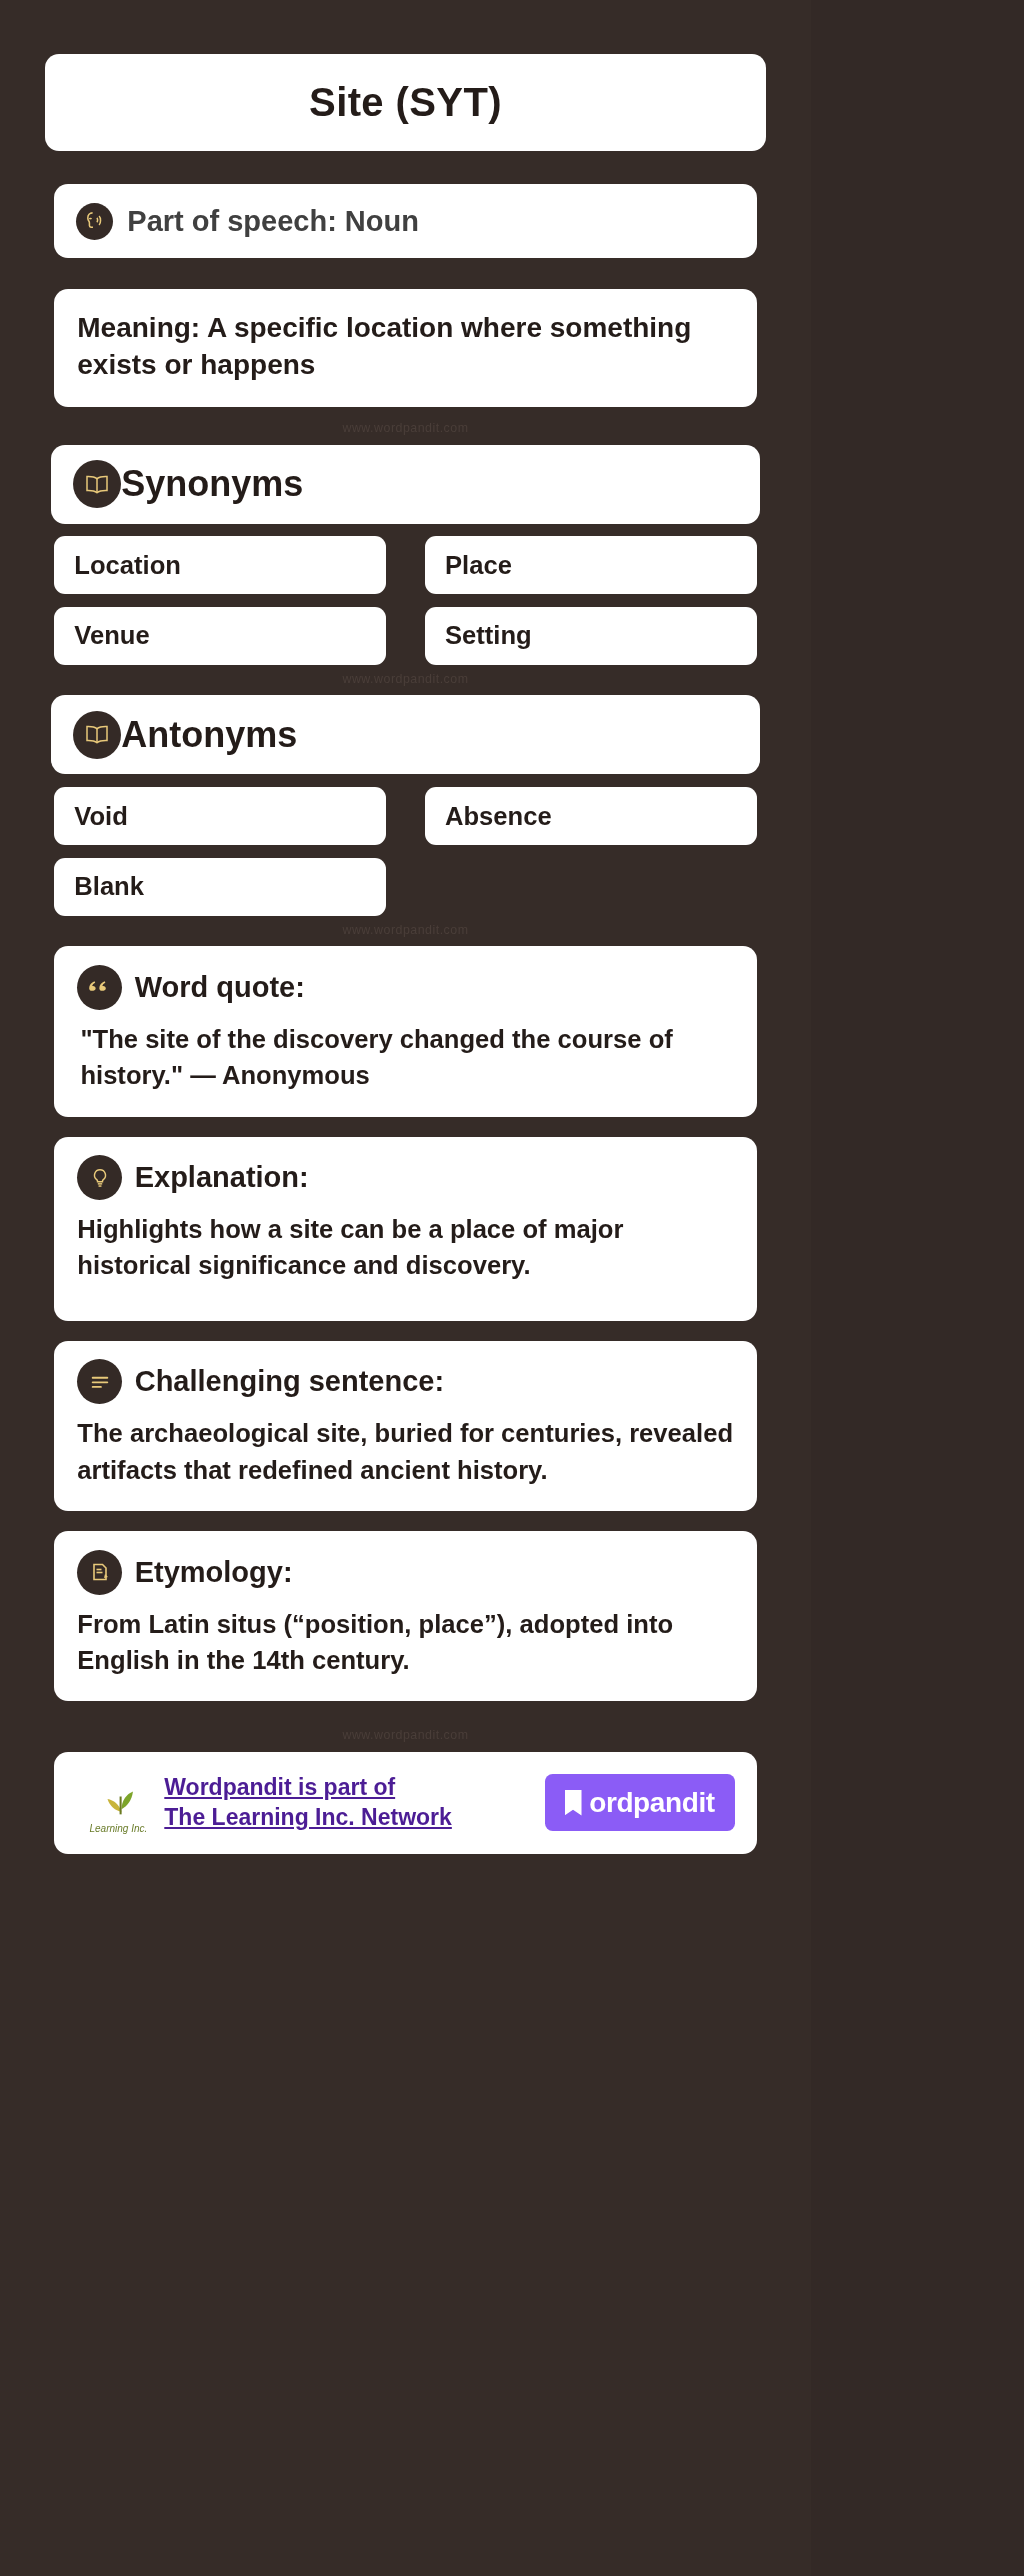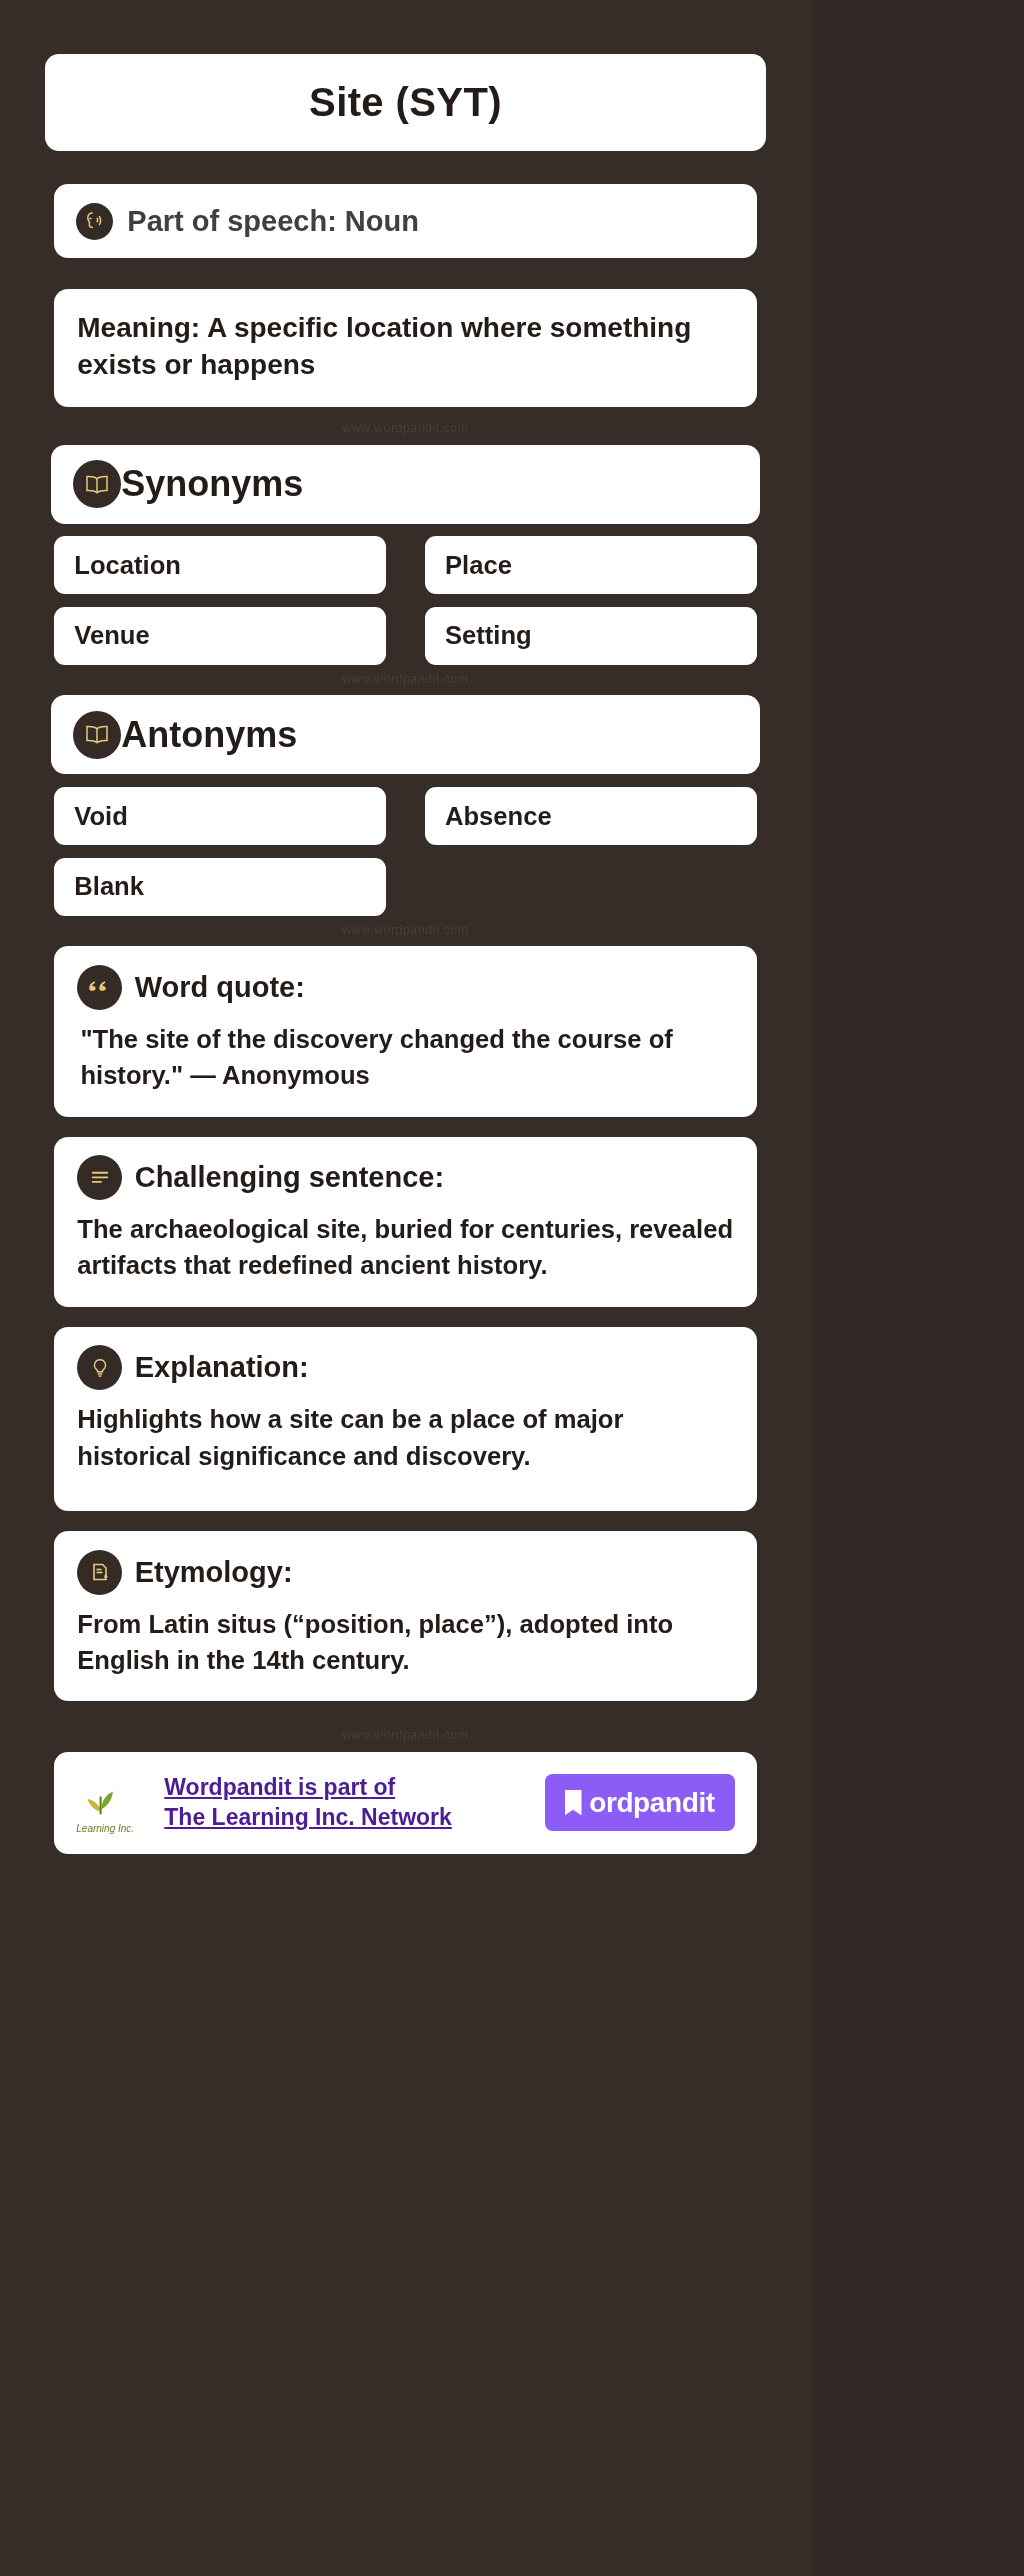--- a/index.html
+++ b/index.html
@@ -154,21 +154,21 @@
     font-weight: bold;
     line-height: 1.28;
     color: #4c1d95;
     text-decoration: underline;
   }
   .logo-mark {
     width: 71px;
     height: 71px;
     display: flex;
     flex-direction: column;
-    align-items: flex-start;
+    align-items: flex-end;
     justify-content: center;
   }
   .logo-caption {
     font-size: 10px;
     color: #6a7c2a;
     font-style: italic;
     margin-top: 1.5px;
   }
   .brand-badge {
     background: #8b5cf6;
@@ -259,44 +259,44 @@
         </svg>
       </span>
       <span class="block-title">Word quote:</span>
     </div>
     <div class="block-body quote-body">"The site of the discovery changed the course of history." — Anonymous</div>
   </div>
 
   <div class="card block-card">
     <div class="block-head">
       <span class="icon-circle ic-md">
+        <svg width="20" height="22" viewBox="0 0 20 24" fill="none" stroke="#e8c97a" stroke-width="1.6">
+          <path d="M10 3a6 6 0 0 0-3.6 10.8c.6.5.9 1.1.9 1.8v.4h5.4v-.4c0-.7.3-1.3.9-1.8A6 6 0 0 0 10 3z"></path>
+          <path d="M7.6 18.4h4.8"></path>
+            <path d="M8.4 20.8h3.2"></path>
+        </svg>
+      </span>
+      <span class="block-title">Explanation:</span>
+    </div>
+    <div class="block-body">Highlights how a site can be a place of major historical significance and discovery.</div>
+    <div class="spacer-sm"></div>
+  </div>
+
+  <div class="card block-card">
+    <div class="block-head">
+      <span class="icon-circle ic-md">
         <svg width="22" height="18.6" viewBox="0 0 24 20" fill="none" stroke="#e8c97a" stroke-width="2" stroke-linecap="round">
           <path d="M4 5h16"></path>
             <path d="M4 10h16"></path>
             <path d="M4 15h9"></path>
         </svg>
       </span>
       <span class="block-title">Challenging sentence:</span>
     </div>
     <div class="block-body">The archaeological site, buried for centuries, revealed artifacts that redefined ancient history.</div>
-  </div>
-
-  <div class="card block-card">
-    <div class="block-head">
-      <span class="icon-circle ic-md">
-        <svg width="20" height="22" viewBox="0 0 20 24" fill="none" stroke="#e8c97a" stroke-width="1.6">
-          <path d="M10 3a6 6 0 0 0-3.6 10.8c.6.5.9 1.1.9 1.8v.4h5.4v-.4c0-.7.3-1.3.9-1.8A6 6 0 0 0 10 3z"></path>
-          <path d="M7.6 18.4h4.8"></path>
-            <path d="M8.4 20.8h3.2"></path>
-        </svg>
-      </span>
-      <span class="block-title">Explanation:</span>
-    </div>
-    <div class="block-body">Highlights how a site can be a place of major historical significance and discovery.</div>
-    <div class="spacer-sm"></div>
   </div>
 
   <div class="card block-card">
     <div class="block-head">
       <span class="icon-circle ic-md">
         <svg width="22" height="22" viewBox="0 0 22 22" fill="none" stroke="#e8c97a" stroke-width="1.6">
           <path d="M5 3.5h8.5L17 7v11.5H5z"></path>
           <path d="M7.5 8.5h5"></path>
             <path d="M7.5 11.5h6"></path>
           <path d="M15.5 12.5l3.5 3.5-4 1 1-4z" fill="#e8c97a" stroke="none"></path>

